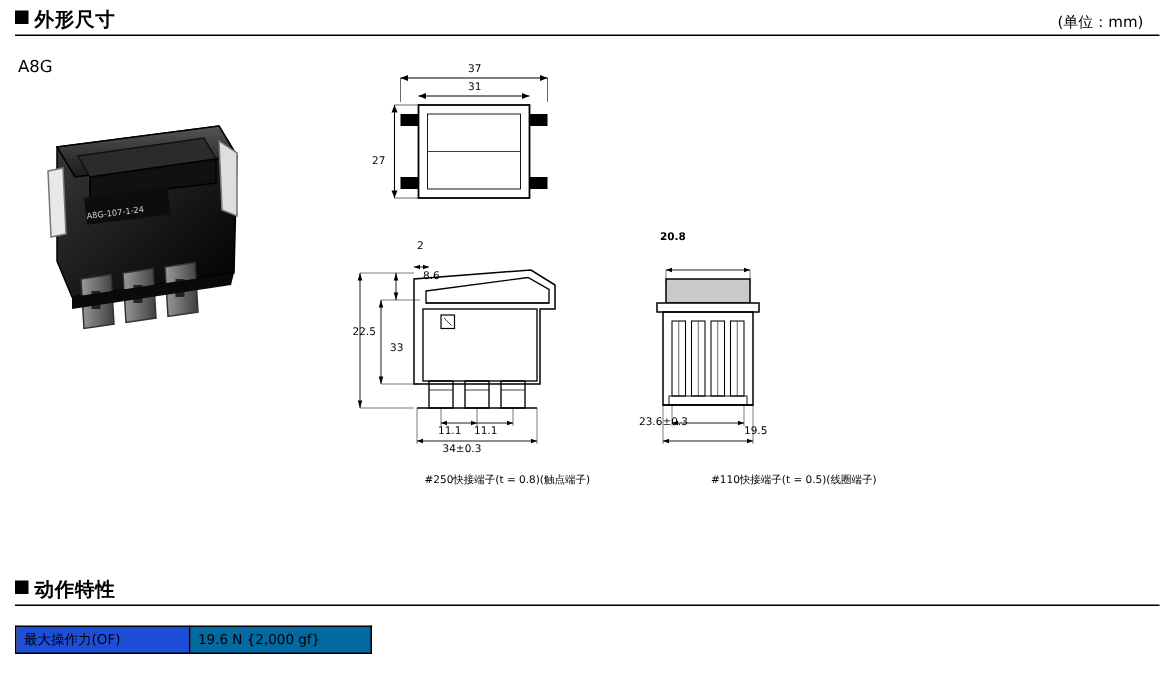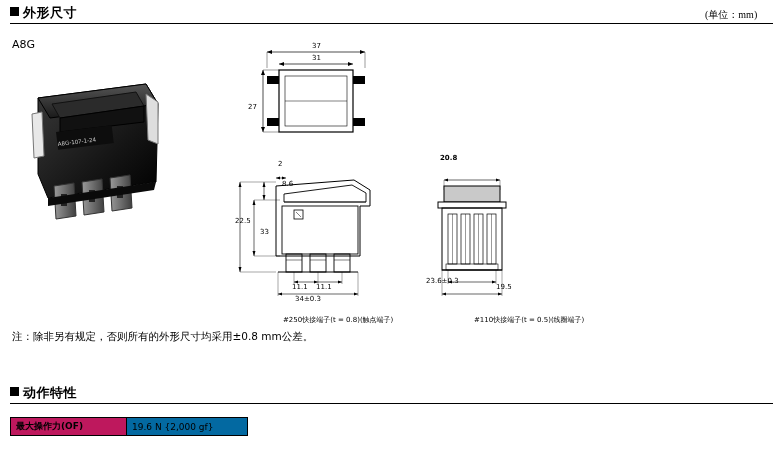--- a/index.html
+++ b/index.html
@@ -28,21 +28,20 @@
     vertical-align: 1px;
   }
   .rule {
     position:absolute;
     height:1px;
     background:#000;
   }
   .unit-note {
     position:absolute;
     font-size:10px;
-    font-family:Liberation Serif, serif;
   }
   .model-label {
     position:absolute;
     font-size:11px;
   }
   .foot-note {
     position:absolute;
     font-size:10.5px;
   }
 
@@ -58,24 +57,23 @@
     border-collapse: collapse;
     font-size:9px;
   }
   .char-table td {
     border:1px solid #000;
     padding:2px 5px;
     height:13px;
     background:#0369a1;
   }
   .char-table td.label {
-    background:#be185d;
+    background:#1d4ed8;
     width:105px;
     text-align:left;
-    font-weight:bold;
   }
   .char-table td.value { width:110px; text-align:left; }
 
   svg { display:block; }
 </style>
 </head>
 <body>
 
 <div class="page">
 
@@ -272,21 +270,20 @@
       <polygon points="94,134 90,132.5 90,135.5" fill="#000"></polygon>
       <line x1="34" y1="110" x2="34" y2="136" stroke="#000" stroke-width="0.35"></line>
       <line x1="94" y1="110" x2="94" y2="136" stroke="#000" stroke-width="0.35"></line>
     </svg>
   </div>
   <div class="dim" style="left:440px; top:154px;font-weight:bold;">20.8</div>
   <div class="dim" style="left:496px; top:283px;">19.5</div>
   <div class="dim" style="left:426px; top:277px;">23.6±0.3</div>
   <div class="cap" style="left:474px; top:315px;">#110快接端子(t = 0.5)(线圈端子)</div>
 
-  <div class="foot-note" style="left:12px; top:330px;">注：除非另有规定，否则所有的外形尺寸均采用±0.8 mm公差。</div>
 
   <div class="sect-head" style="left:10px; top:384px;">
     <span class="marker"></span><span>动作特性</span>
   </div>
   <div class="rule" style="left:10px; top:403px; width:763px;"></div>
 
   <table class="char-table" style="left:10px; top:417px;">
     <tbody>
       <tr>
         <td class="label">最大操作力(OF)</td>

